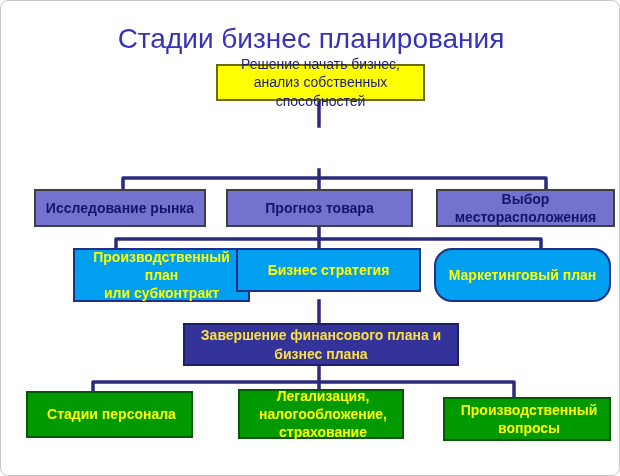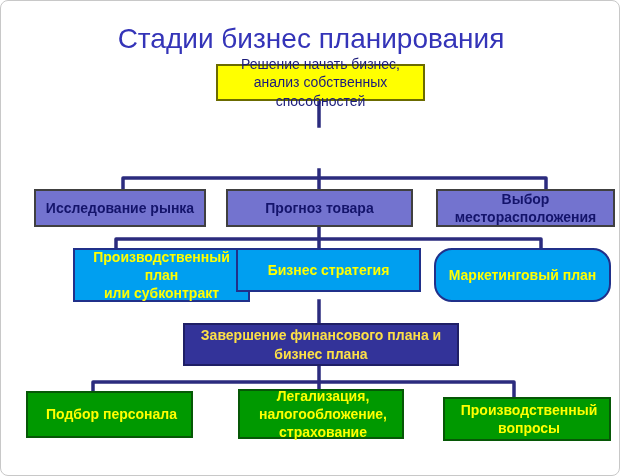--- a/index.html
+++ b/index.html
@@ -78,19 +78,19 @@
 анализ собственных способностей</div>
   <div class="node c-purple" id="n-research">Исследование рынка</div>
   <div class="node c-purple" id="n-forecast">Прогноз товара</div>
   <div class="node c-purple" id="n-location">Выбор месторасположения</div>
   <div class="node c-blue" id="n-production">Производственный план
 или субконтракт</div>
   <div class="node c-blue" id="n-strategy">Бизнес стратегия</div>
   <div class="node c-blue" id="n-marketing">Маркетинговый план</div>
   <div class="node c-navy" id="n-finance">Завершение финансового плана и
 бизнес плана</div>
-  <div class="node c-dgreen" id="n-staff">Подбор персонала</div>
+  <div class="node c-dgreen" id="n-staff">Стадии персонала</div>
   <div class="node c-dgreen" id="n-legal">Легализация,
 налогообложение,
 страхование</div>
   <div class="node c-dgreen" id="n-admin">Производственный вопросы</div>
 
 </div>
 
 </body></html>

